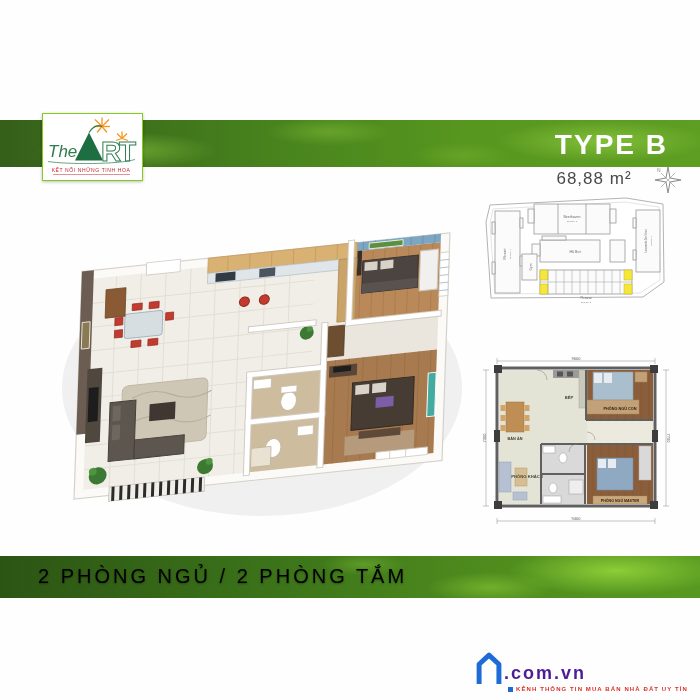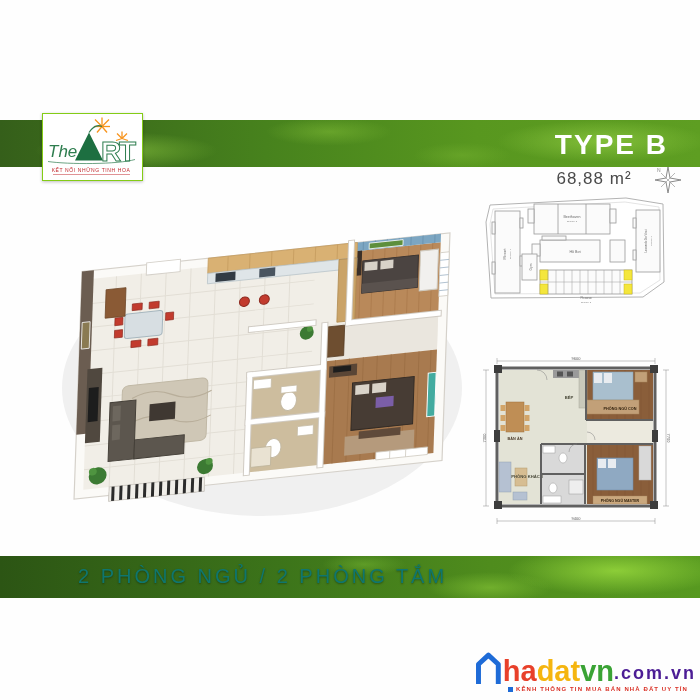--- a/index.html
+++ b/index.html
@@ -27,22 +27,22 @@
   .type-label{position:absolute;left:538px;top:129px;width:130px;color:#ffffff;
     font-size:28px;font-weight:bold;letter-spacing:2px;text-align:right;}
   .area-label{position:absolute;left:548px;top:169px;width:92px;color:#4a4a4a;
     font-size:17px;letter-spacing:1px;text-align:center;}
   .compass{position:absolute;left:653px;top:165px;}
   
   .site-plan{position:absolute;left:478px;top:192px;}
   .plan3d{position:absolute;left:50px;top:203px;}
   .plan2d{position:absolute;left:481px;top:354px;}
   
-  .footer-caption{position:absolute;left:38px;top:565px;color:#0f766e;font-size:20px;
-    letter-spacing:3px;text-shadow:0 1px 2px rgba(0,0,0,.35);margin-left:40px;}
+  .footer-caption{position:absolute;left:38px;top:565px;color:#000000;font-size:20px;
+    letter-spacing:3px;text-shadow:0 1px 2px rgba(0,0,0,.35);}
   
   .watermark{position:absolute;left:474px;top:651px;width:222px;}
   .wm-row{display:flex;align-items:flex-end;}
   .wm-text{font-weight:bold;font-size:29px;line-height:26px;letter-spacing:0px;}
   .wm-p1{color:#e8402a;}
   .wm-p2{color:#f5b50f;}
   .wm-p3{color:#3aa335;}
   .wm-suffix{color:#4c1d95;font-size:18px;font-weight:bold;letter-spacing:2px;line-height:22px;}
   .wm-tagline{margin-top:2px;margin-left:34px;display:flex;align-items:center;gap:3px;}
   .wm-bullet{width:5px;height:5px;background:#1e6bd7;display:inline-block;}
@@ -496,21 +496,20 @@
     </g>
   </svg>
 
   <div class="footer-caption">2 PHÒNG NGỦ / 2 PHÒNG TẮM</div>
 
   <div class="watermark">
     <div class="wm-row">
       <svg width="30" height="33" viewBox="0 0 34 40">
         <path d="M5,40 V16 L17,5 L29,16 V40" fill="none" stroke="#1e6bd7" stroke-width="6" stroke-linejoin="round" stroke-linecap="round"></path>
       </svg>
-      <span class="wm-text"><span class="wm-p1">ha</span><span class="wm-p2">dat</span><span class="wm-p3">vn</span></span>
       <span class="wm-suffix">.com.vn</span>
     </div>
     <div class="wm-tagline">
       <span class="wm-bullet"></span>
       <span class="wm-tagline-text">KÊNH THÔNG TIN MUA BÁN NHÀ ĐẤT UY TÍN</span>
     </div>
   </div>
 
 </div>
 

